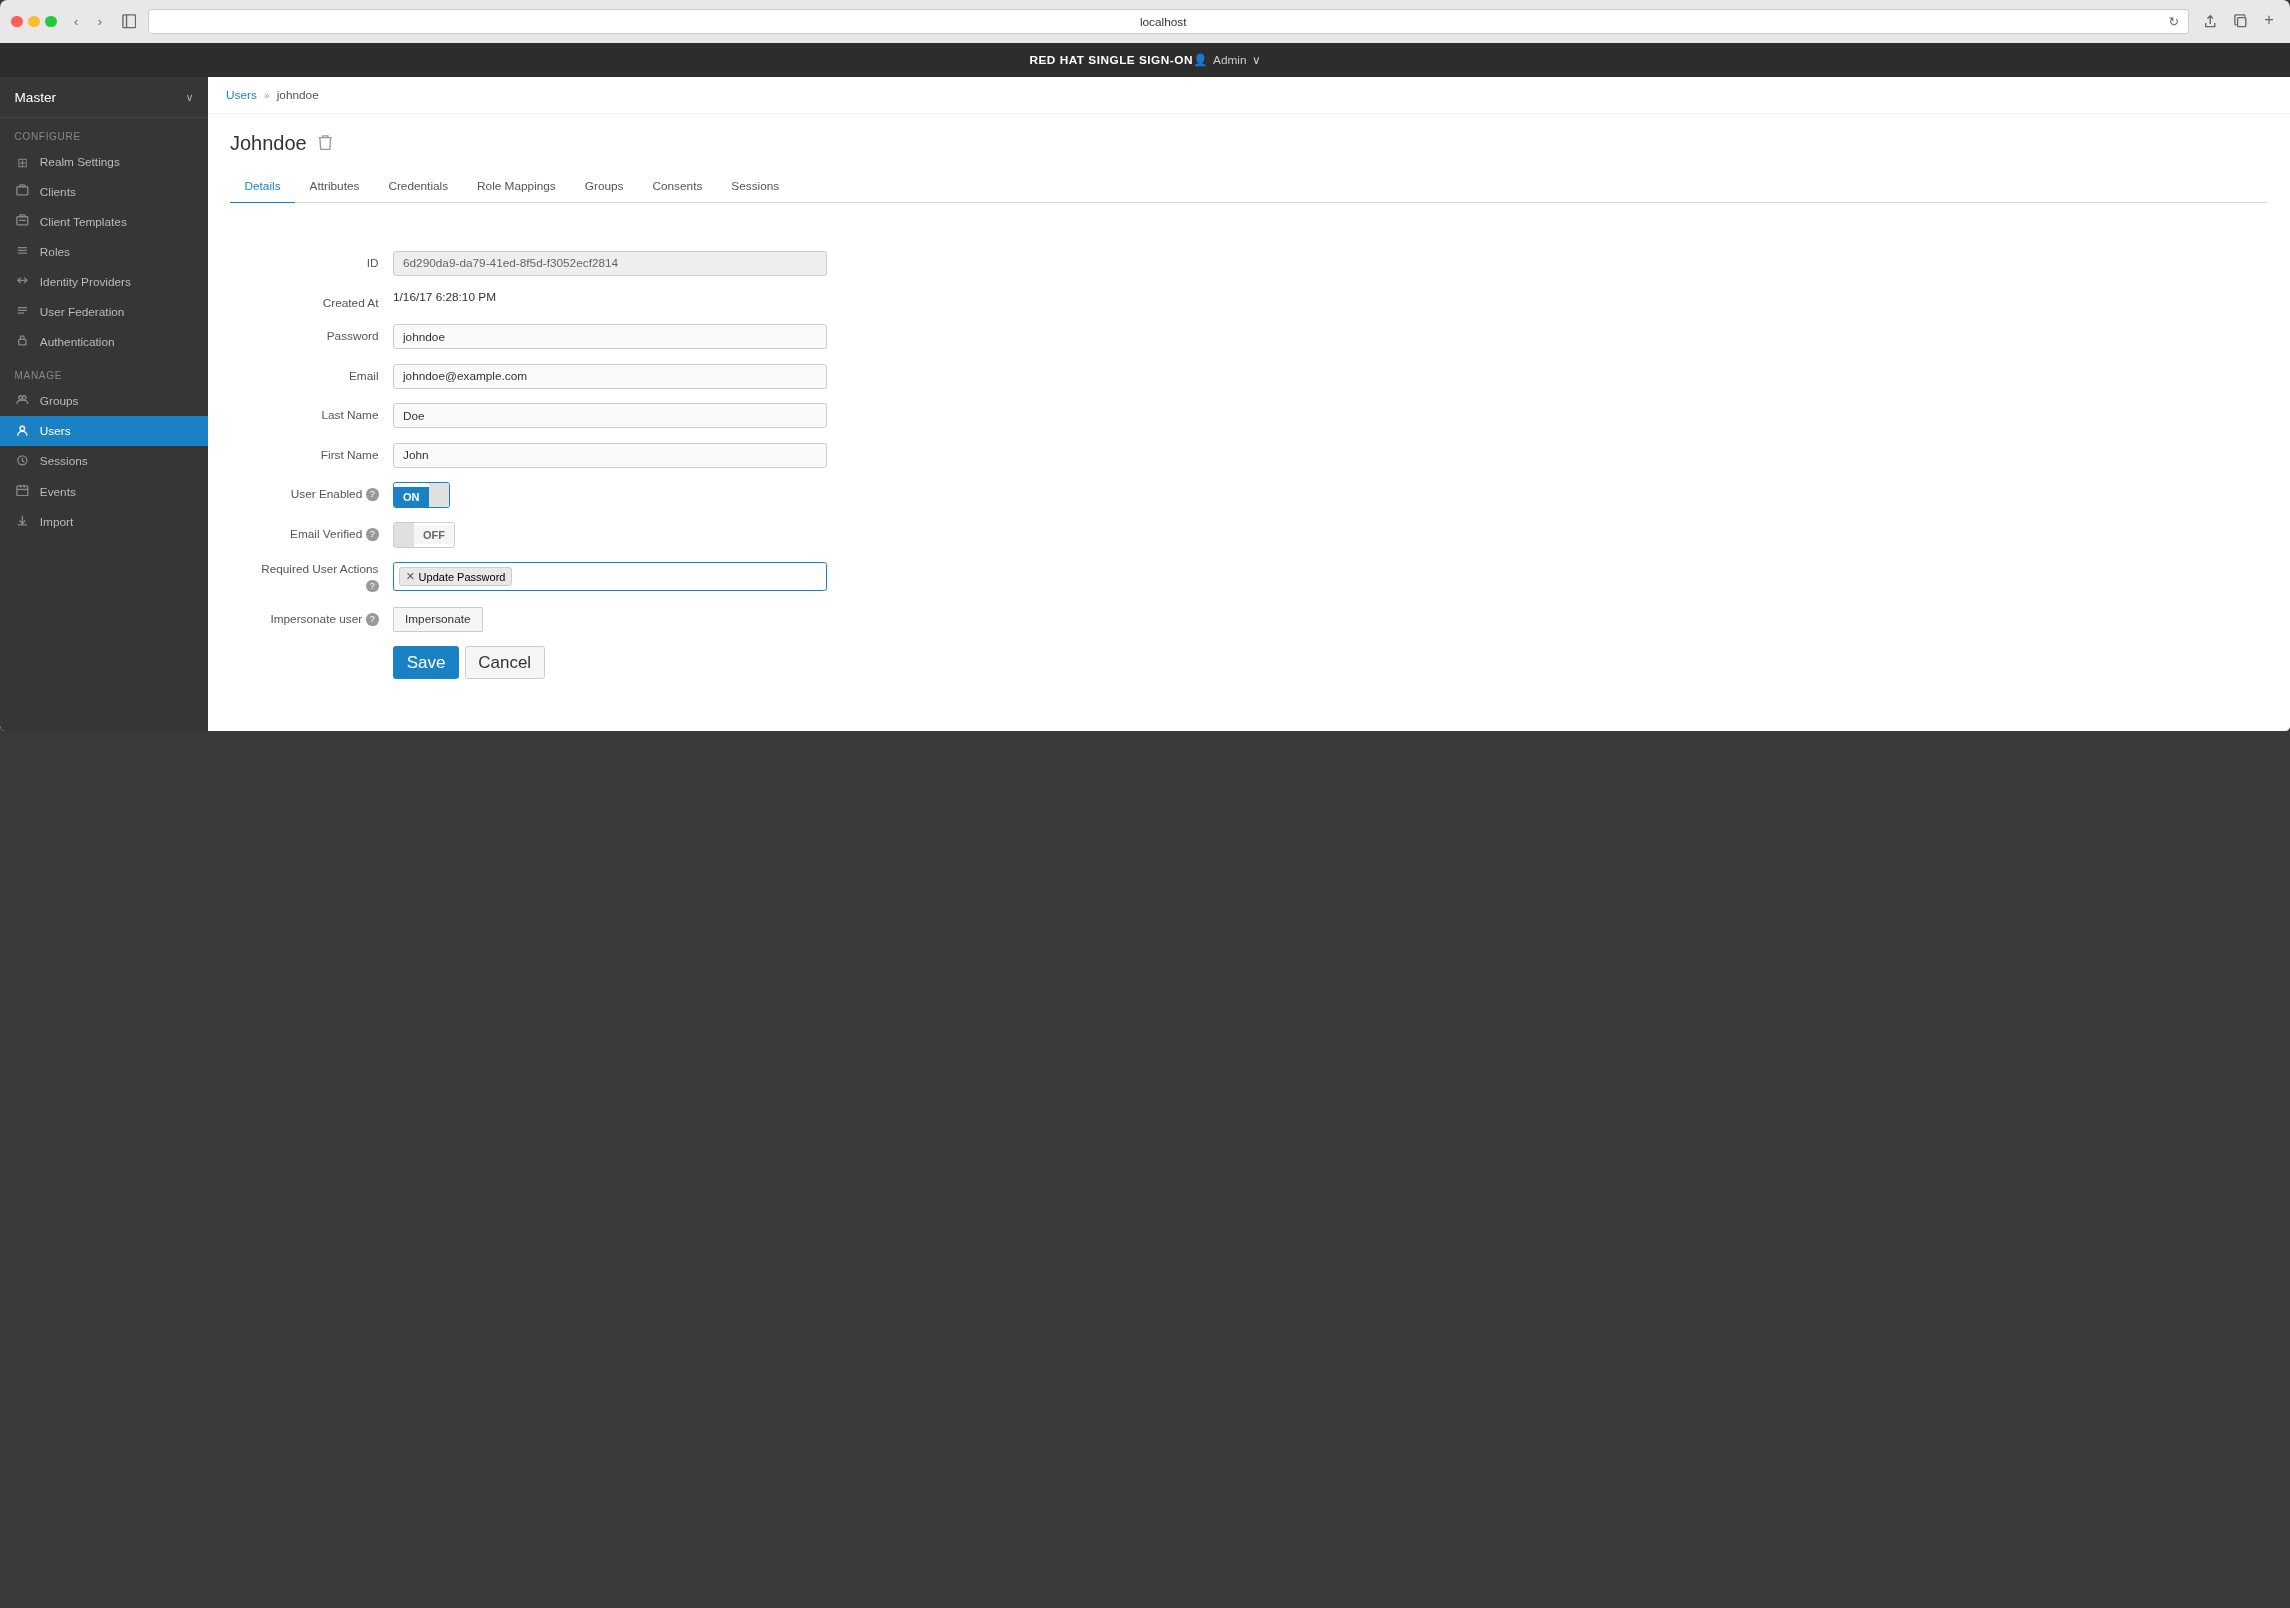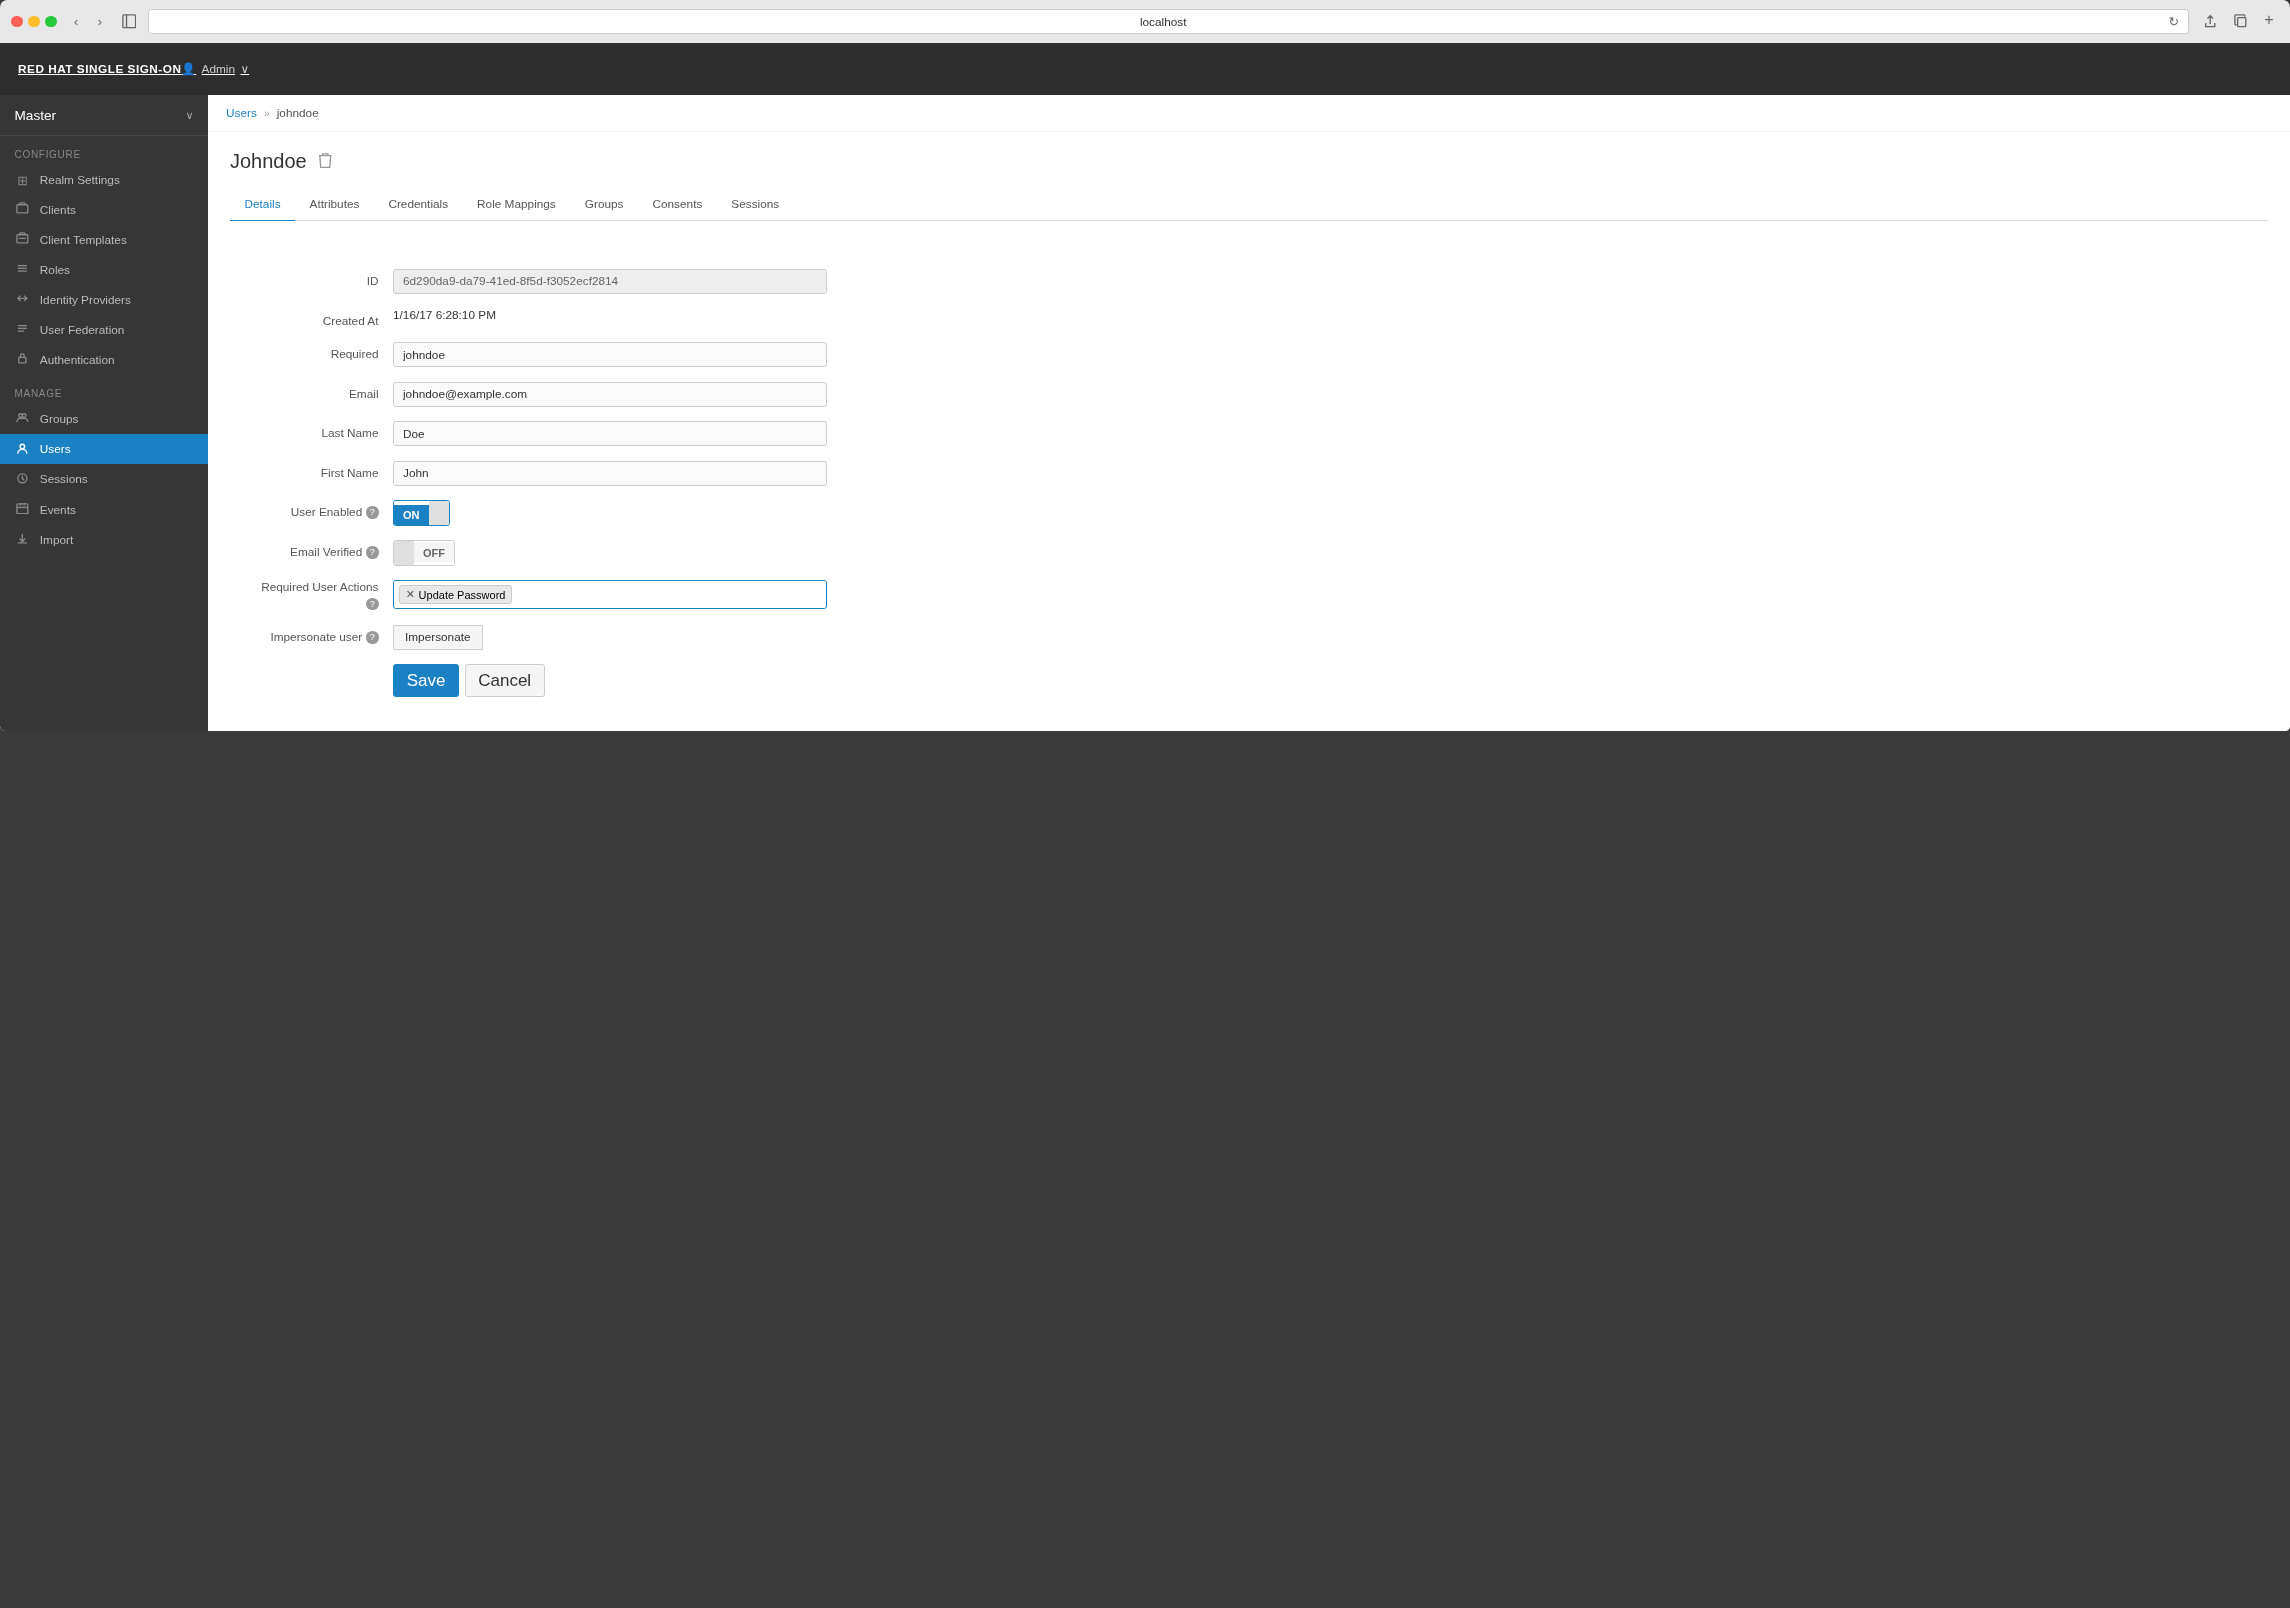--- a/index.html
+++ b/index.html
@@ -46,22 +46,22 @@
     }
 
     
     .app-wrapper {
       display: flex; flex-direction: column;
       background: white; border-radius: 0 0 5.4px 5.4px; overflow: hidden;
       min-height: 688px;
     }
     .app-header {
       background: #2d2d2d; color: white;
-      display: flex; align-items: center; justify-content: flex-start;
-      padding: 0 18px; height: 52px; text-decoration: underline;
+      display: flex; align-items: center; justify-content: center;
+      padding: 0 18px; height: 34px;
     }
     .app-logo {
       display: flex; align-items: center; gap: 3.6px;
     }
     .logo-text { font-size: 11.8px; font-weight: bold; letter-spacing: 0.5px; color: white; }
     .app-header-right { display: flex; align-items: center; gap: 5.4px; color: #ccc; font-size: 11.8px; cursor: pointer; }
 
     
     .app-body { display: flex; flex: 1; }
 
@@ -400,21 +400,21 @@
           </div>
 
           <div class="form-row">
             <div class="form-label">Created At</div>
             <div class="form-control-wrap">
               <span class="static-text">1/16/17 6:28:10 PM</span>
             </div>
           </div>
 
           <div class="form-row">
-            <div class="form-label">Required</div>
+            <div class="form-label">Password</div>
             <div class="form-control-wrap">
               <input class="form-input" type="text" value="johndoe" style="">
             </div>
           </div>
 
           <div class="form-row">
             <div class="form-label">Email</div>
             <div class="form-control-wrap">
               <input class="form-input" type="text" value="johndoe@example.com" style="">
             </div>

